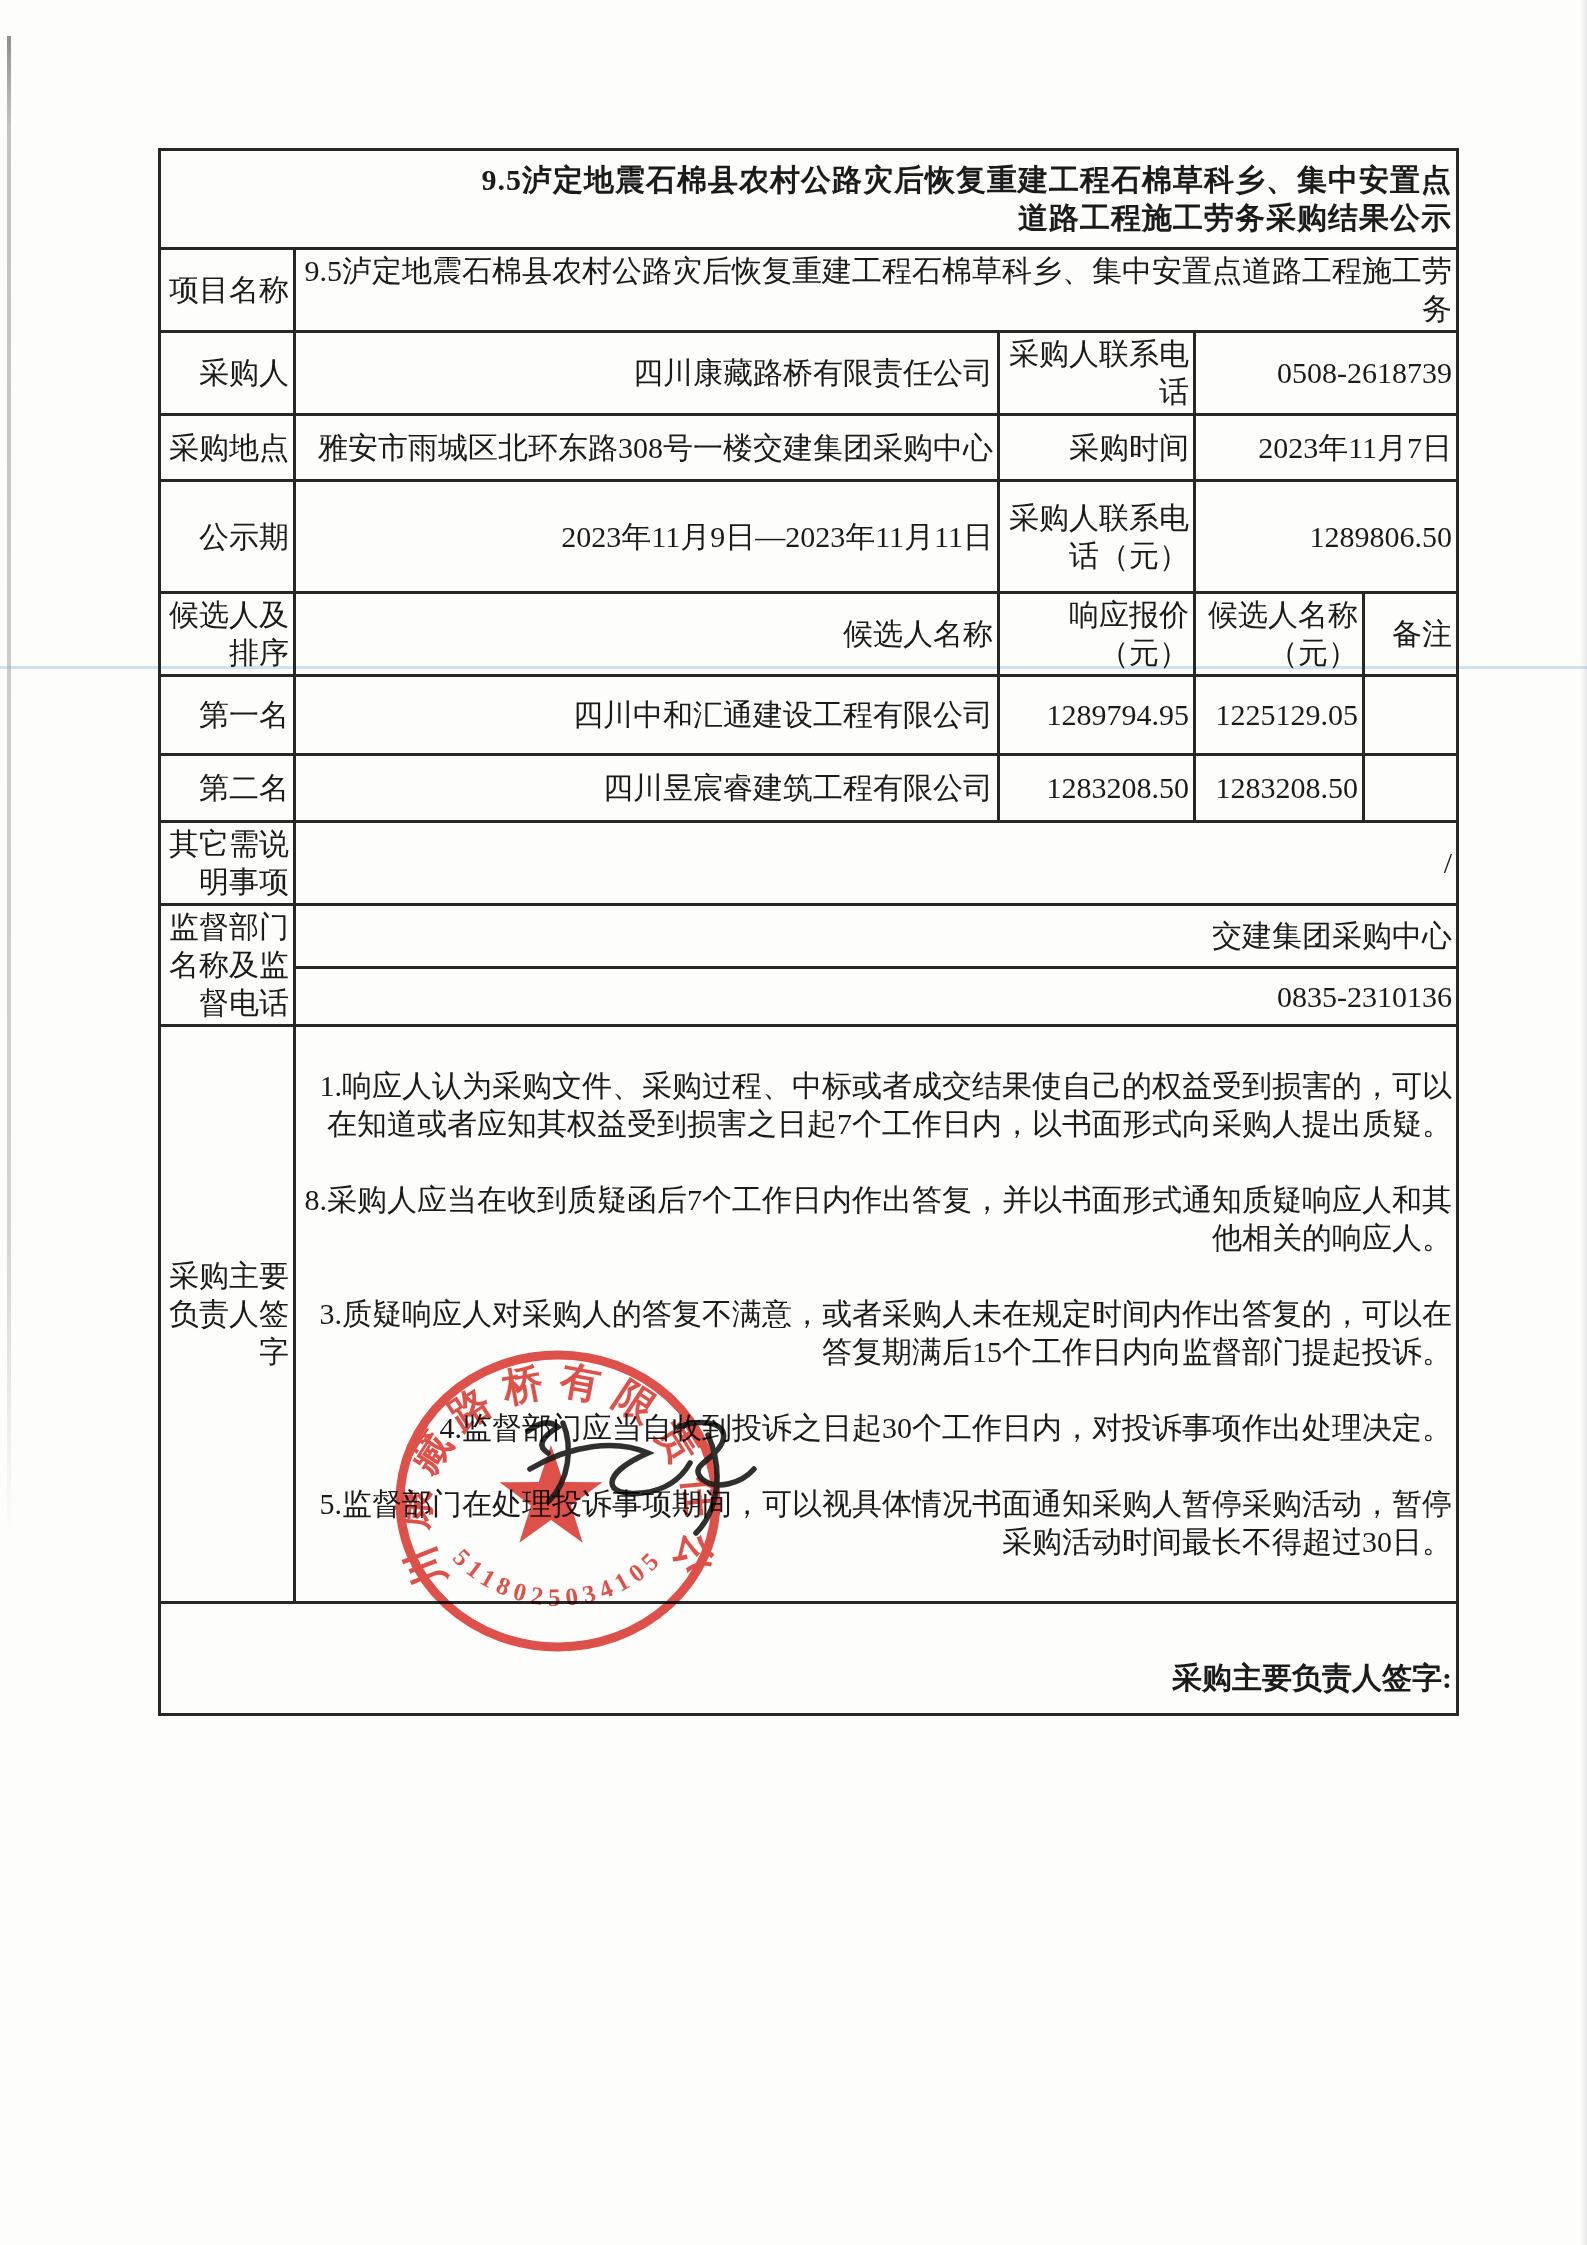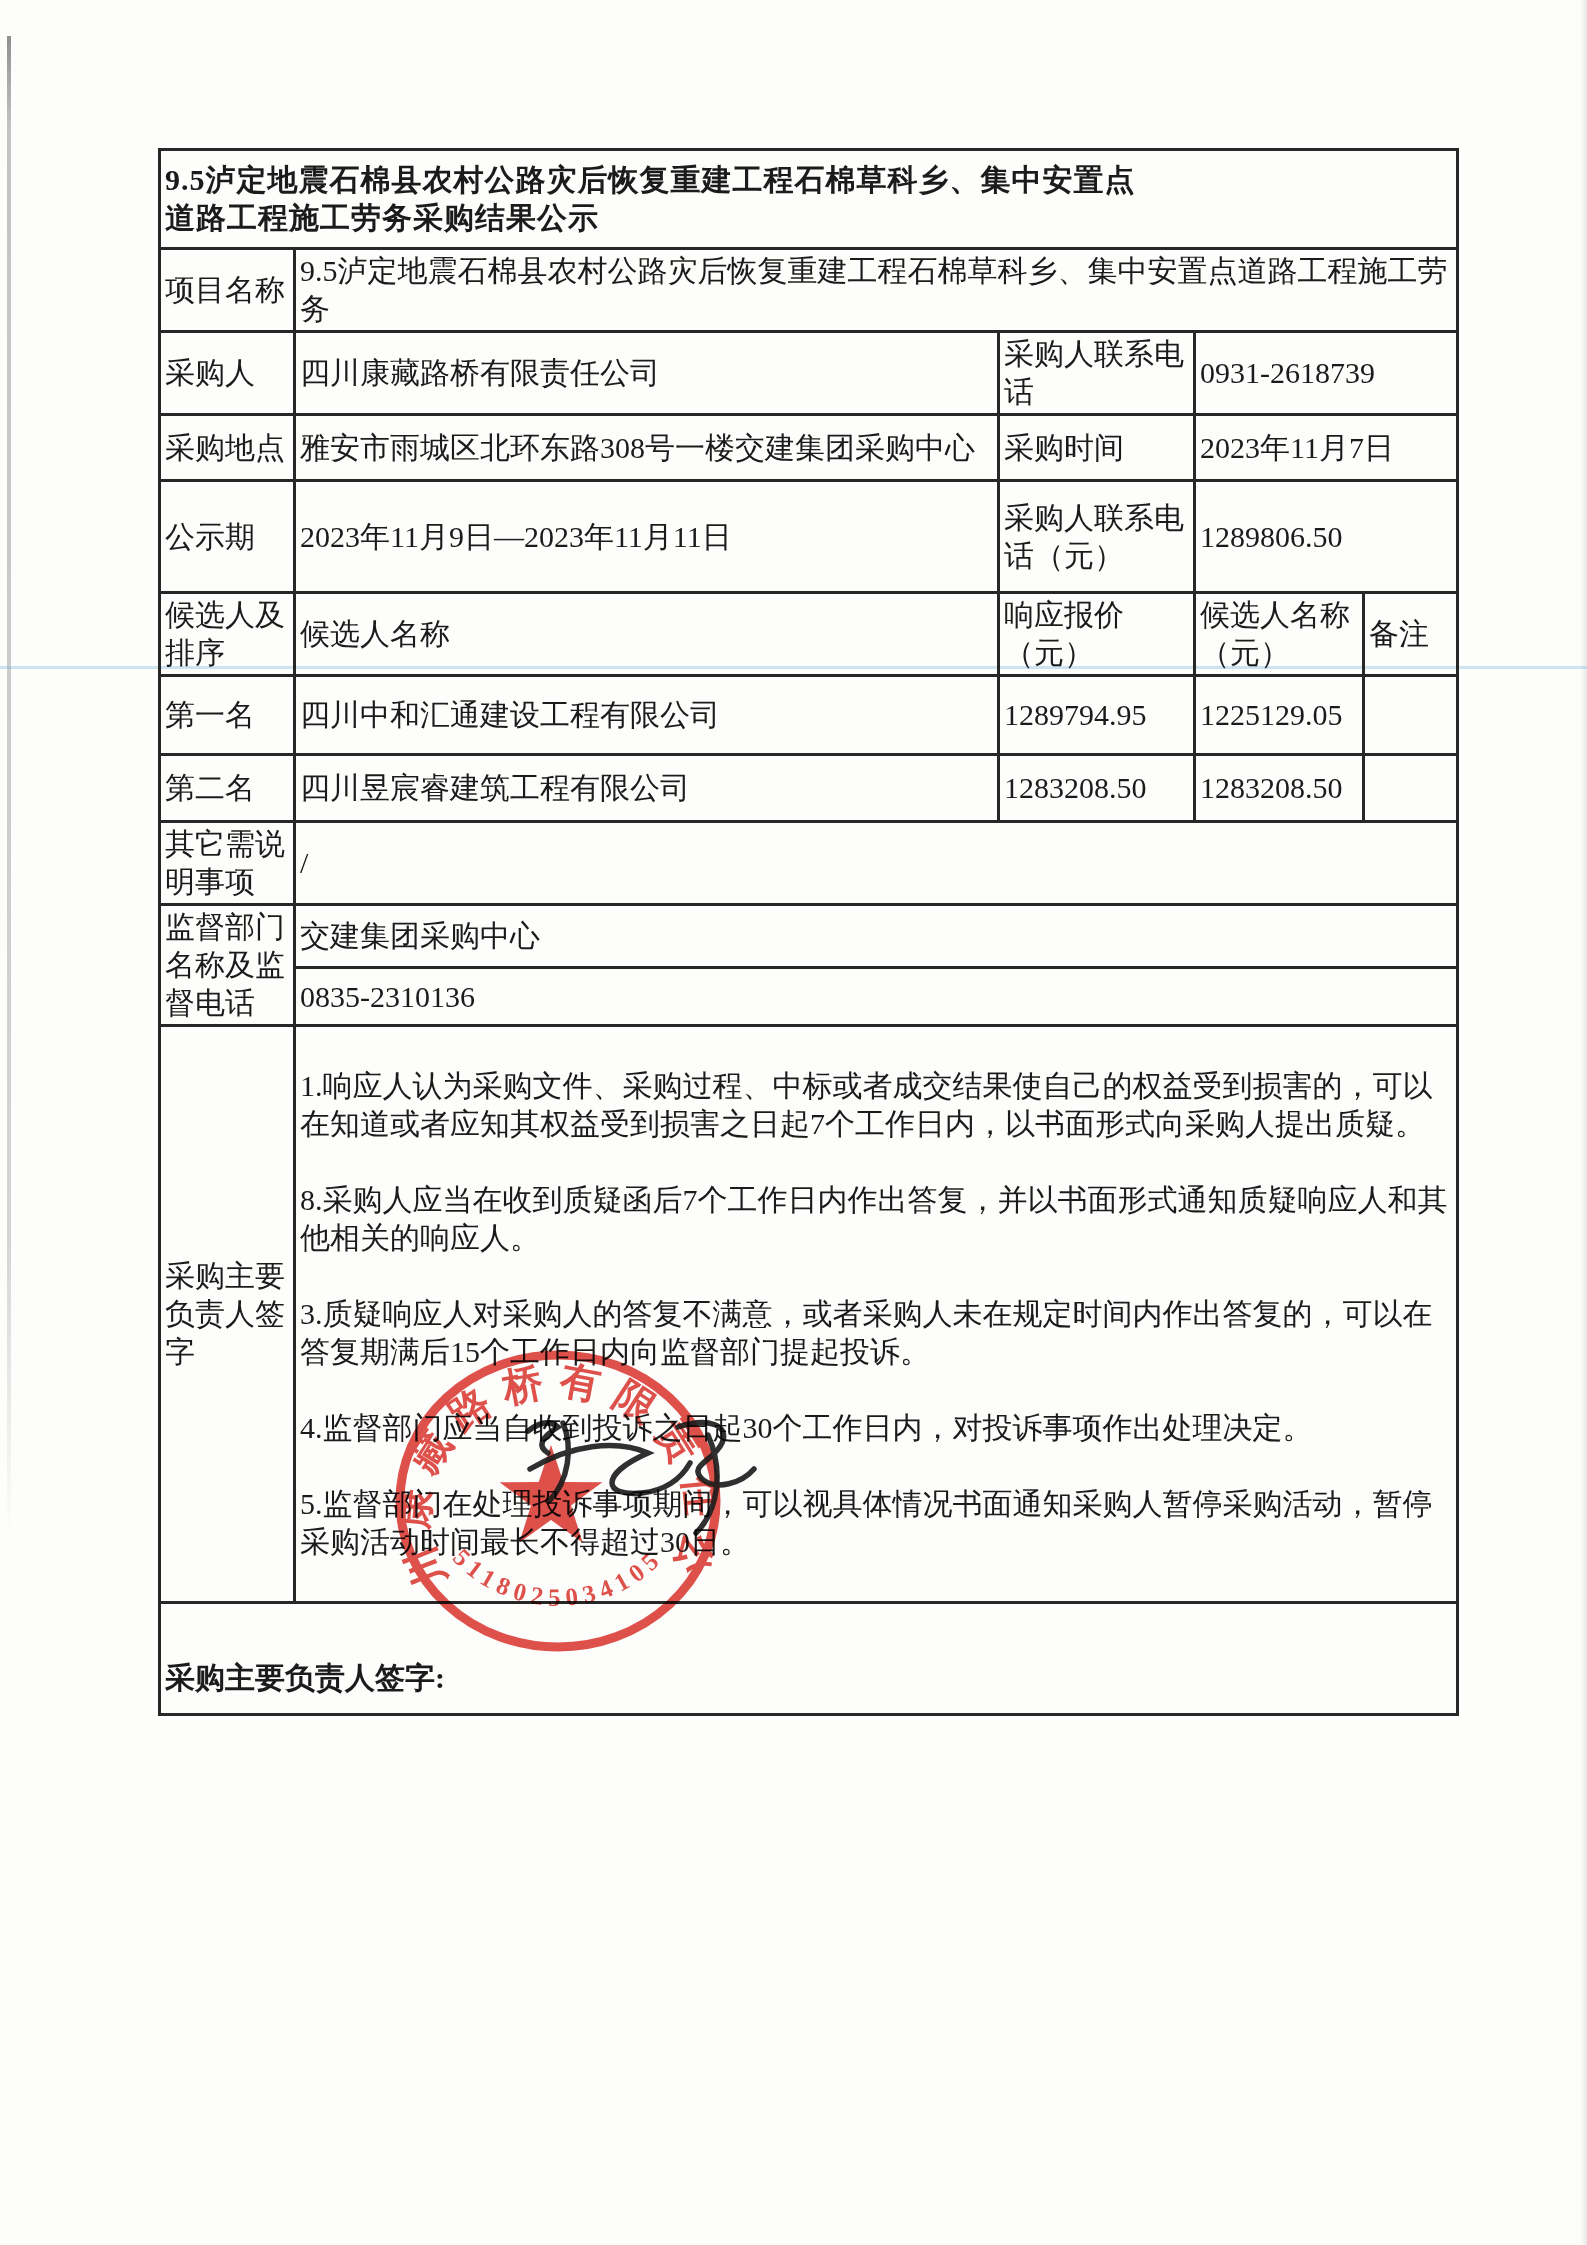--- a/index.html
+++ b/index.html
@@ -24,21 +24,21 @@
     position:absolute;left:0;top:666px;width:100%;height:3px;
     background:rgba(125,185,220,.38);
   }
   
   table.doc{
     position:absolute;left:158px;top:148px;width:1298px;
     border-collapse:collapse;table-layout:fixed;
   }
   table.doc td{
     border:3px solid #272727;
-    text-align:left;vertical-align:middle;
+    text-align:right;vertical-align:middle;
     font-size:30px;line-height:38px;
     padding:2px 4px;
     white-space:pre-line;
     word-break:break-all;
     overflow:hidden;
   }
   td.title-cell{
     font-size:41px;font-weight:bold;line-height:48px;letter-spacing:1px;
     padding:0 8px;
   }
@@ -85,21 +85,21 @@
 
     <tr style="height:76px">
       <td class="label-cell">项目名称</td>
       <td colspan="4" class="wide-value">9.5泸定地震石棉县农村公路灾后恢复重建工程石棉草科乡、集中安置点道路工程施工劳务</td>
     </tr>
 
     <tr style="height:72px">
       <td class="label-cell">采购人</td>
       <td>四川康藏路桥有限责任公司</td>
       <td class="label-cell">采购人联系电话</td>
-      <td colspan="2" class="num-cell">0931-2618739</td>
+      <td colspan="2" class="num-cell">0508-2618739</td>
     </tr>
 
     <tr style="height:66px">
       <td class="label-cell">采购地点</td>
       <td>雅安市雨城区北环东路308号一楼交建集团采购中心</td>
       <td class="label-cell">采购时间</td>
       <td colspan="2">2023年11月7日</td>
     </tr>
 
     <tr style="height:112px">

